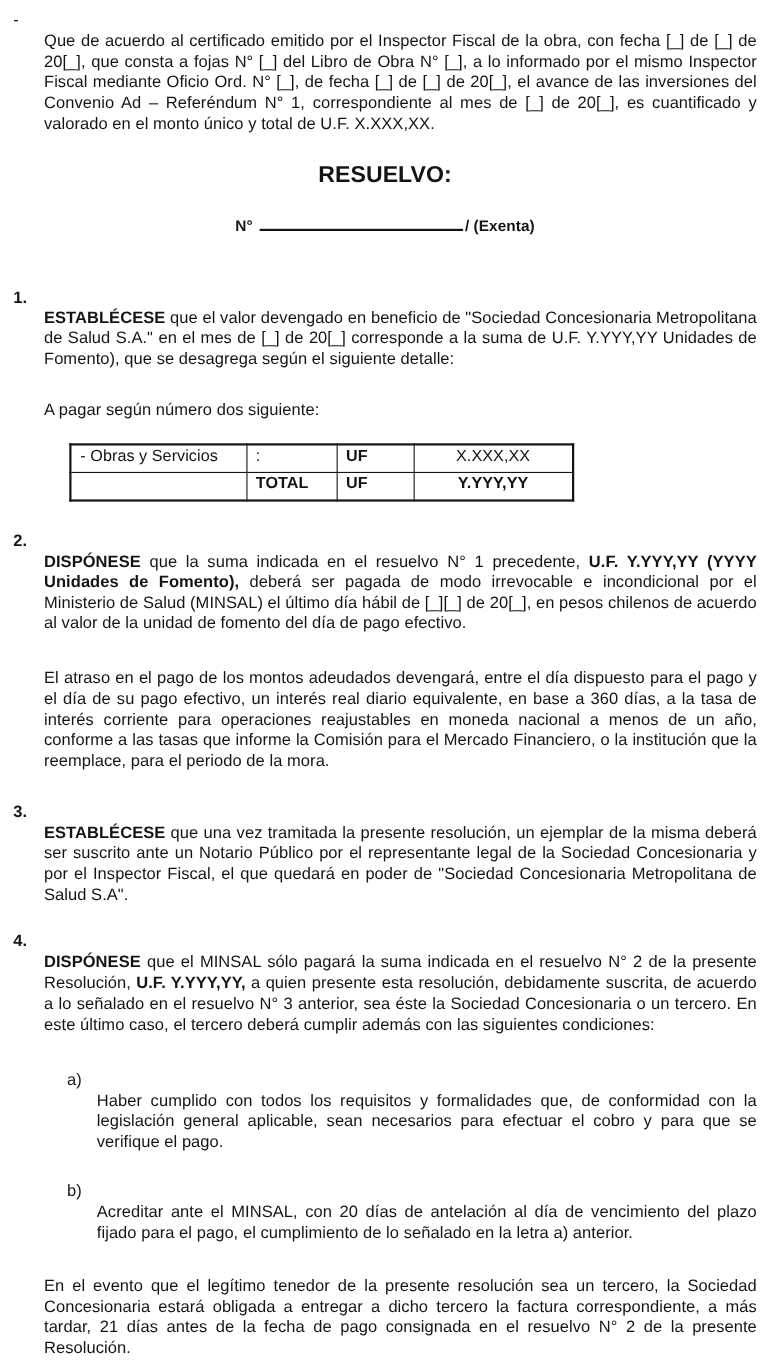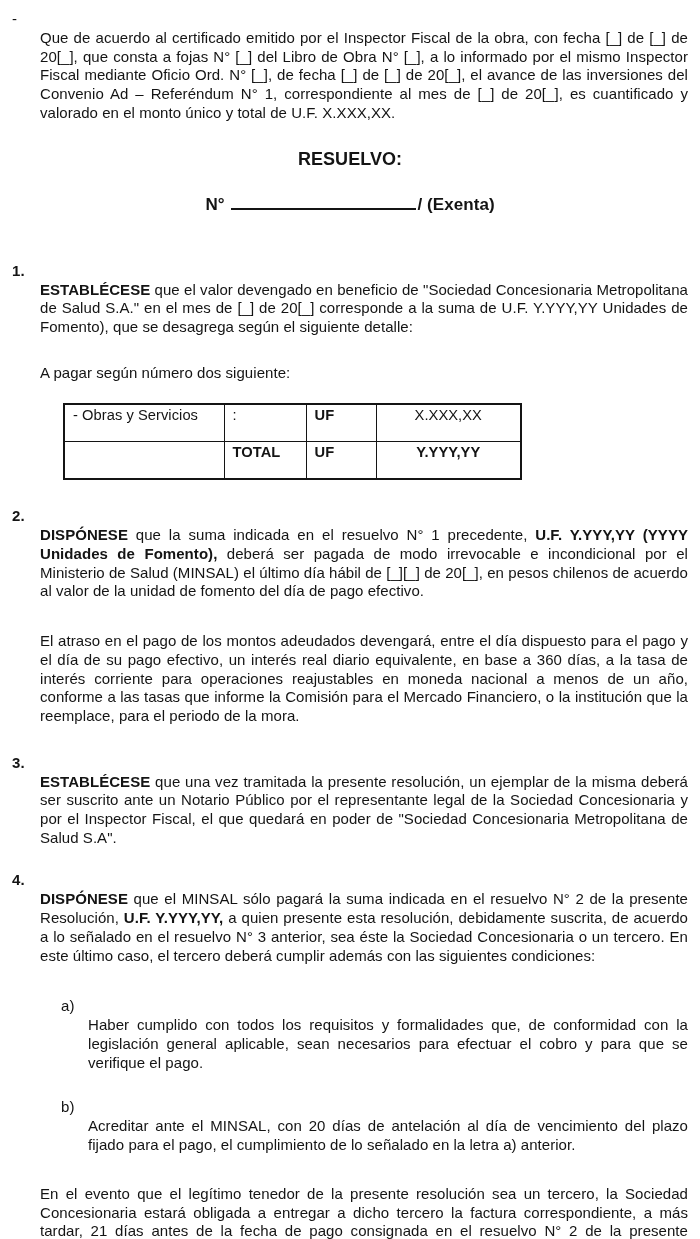--- a/index.html
+++ b/index.html
@@ -21,29 +21,29 @@
   .marker { flex: none; width: 28px; }
   .ptext { flex: 1 1 auto; text-align: justify; margin-top: 19px; }
   .b { font-weight: 700; }
 
   .indent { margin-left: 28px; }
   .just { text-align: justify; }
 
   .heading {
     text-align: center;
     font-weight: 700;
-    font-size: 18px;
+    font-size: 21px;
     line-height: 20px;
     margin: 0;
   }
   .resuelvo { margin-top: 26px; }
   .number-line {
     text-align: center;
     font-weight: 700;
-    font-size: 17px;
+    font-size: 14px;
     line-height: 22px;
     margin-top: 25px;
   }
   .blank-line {
     display: inline-block;
     width: 185px;
     height: 14px;
     border-bottom: 2.2px solid #141414;
     margin: 0 2px 0 6px;
   }
@@ -64,21 +64,21 @@
     border-collapse: collapse;
     table-layout: fixed;
     width: 457px;
     margin: 21px 0 0 51px;
     border: 2.2px solid #141414;
     font-size: 14.7px;
   }
   table.pay td {
     border: 1.8px solid #141414;
     height: 20px;
-    padding: 0 8px 16px 8px;
+    padding: 0 8px 4px 8px;
     white-space: nowrap;
     overflow: hidden;
   }
   td.c-label { padding-left: 8px; }
   td.c-colon { padding-left: 8px; }
   td.c-unit  { padding-left: 10px; font-weight: 700; }
   td.c-value { text-align: center; padding-right: 8px; }
   tr.total-row td { font-weight: 700; }
   td.v-bold { font-weight: 700; }
 </style>

